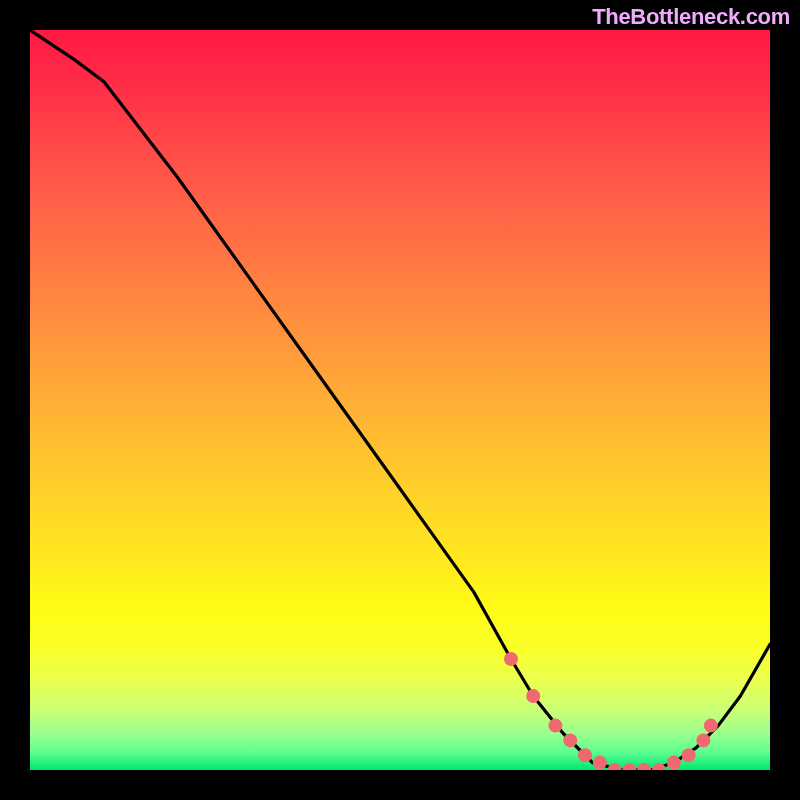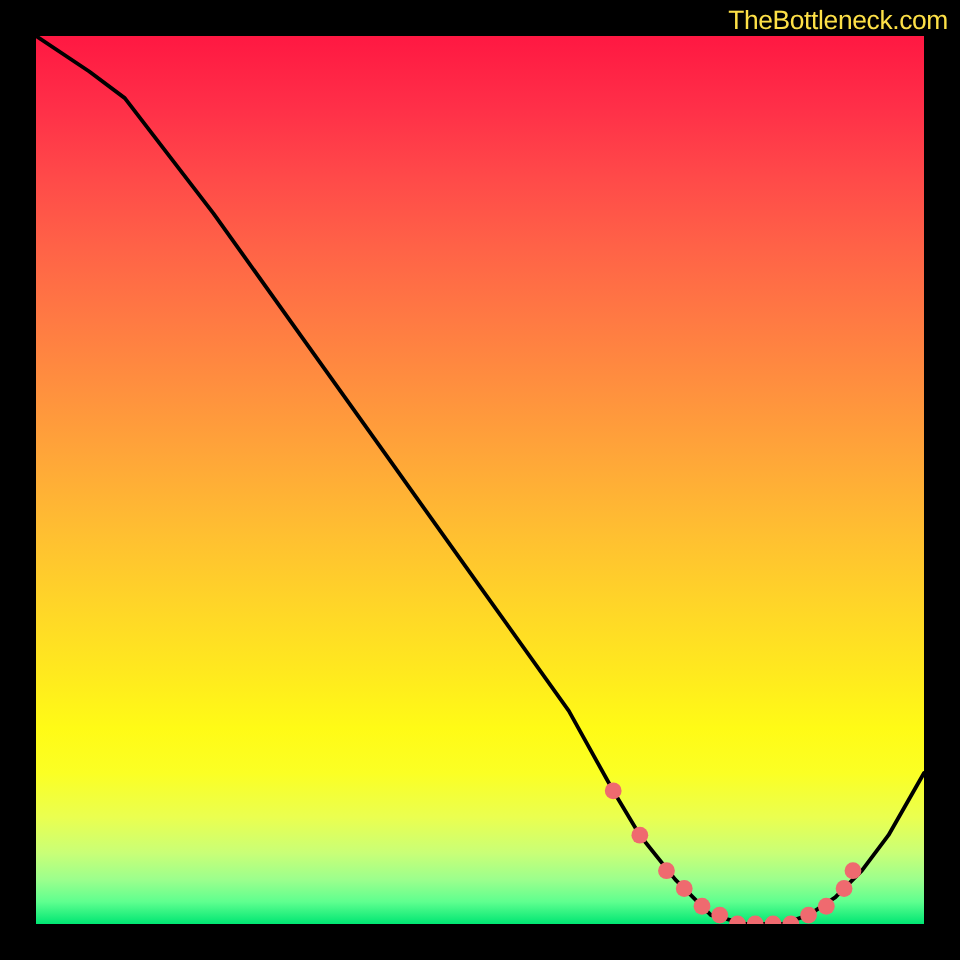--- a/index.html
+++ b/index.html
@@ -8,23 +8,23 @@
     height: 800px;
     background: #000;
     position: relative;
     font-family: Arial, Helvetica, sans-serif;
     overflow: hidden;
   }
   .watermark {
     position: absolute;
     top: 4px;
     right: 10px;
-    color: #fde047;
+    color: #f0abfc;
     font-size: 22px;
-    font-weight: 400;
+    font-weight: 700;
     z-index: 10;
     letter-spacing: -0.3px;
   }
   .plot-area {
     position: absolute;
     left: 30px;
     top: 30px;
     width: 740px;
     height: 740px;
     overflow: hidden;

